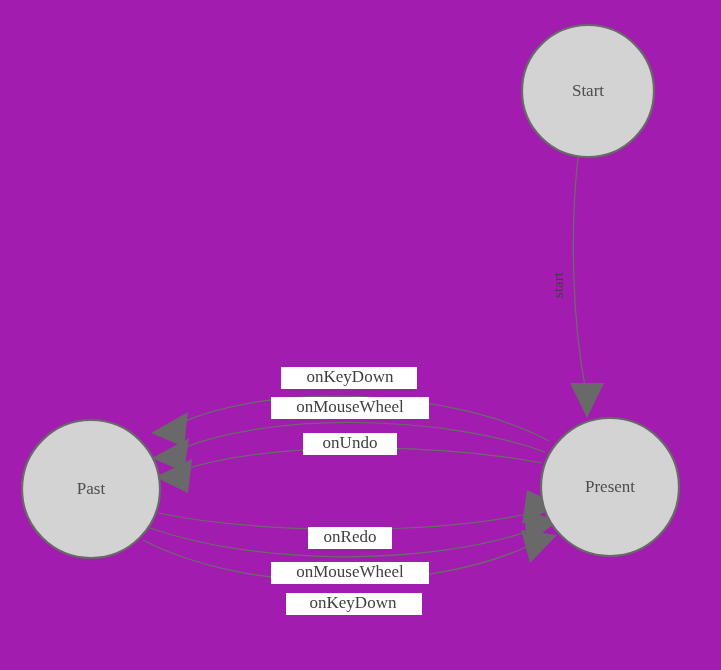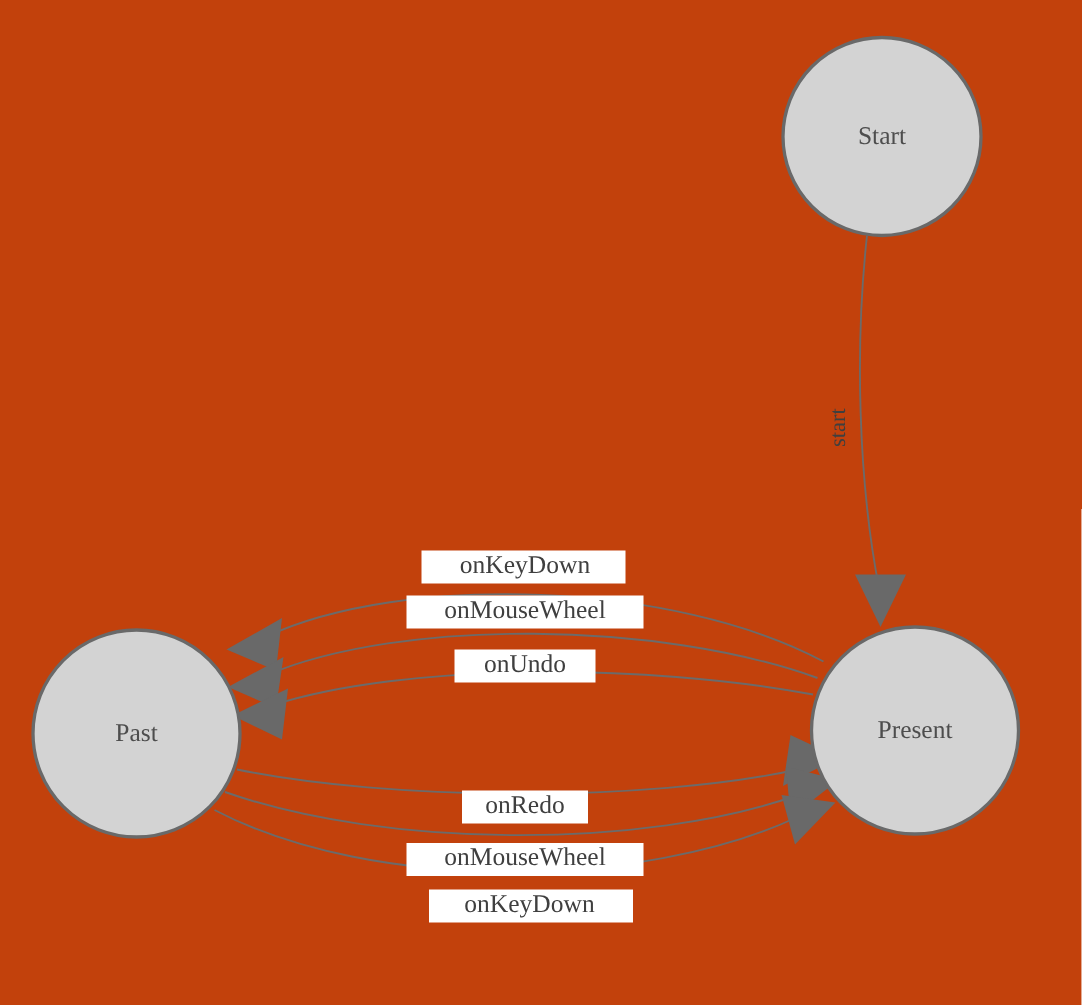--- a/index.html
+++ b/index.html
@@ -10,21 +10,21 @@
   body {
     width: 721px;
     height: 670px;
     overflow: hidden;
     font-family: "Liberation Serif", "DejaVu Serif", serif;
   }
   #diagram-root {
     position: relative;
     width: 721px;
     height: 670px;
-    background: #c2410c;
+    background: #a21caf;
   }
   svg#graph {
     position: absolute;
     top: 0;
     left: 0;
     width: 721px;
     height: 670px;
   }
   .node-circle {
     fill: #d3d3d3;

